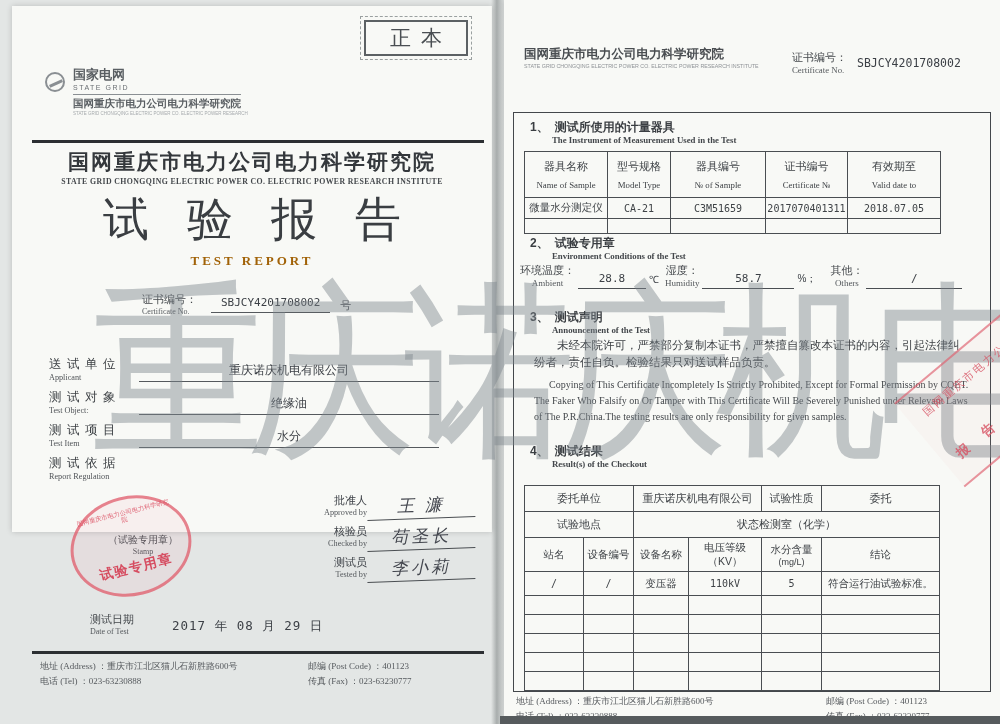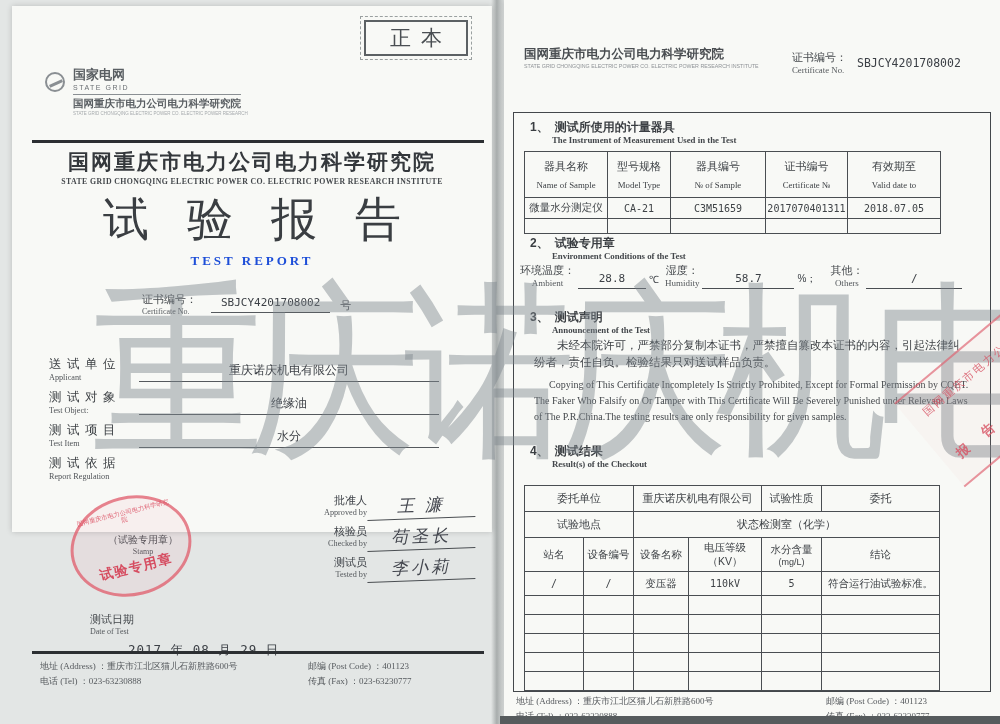--- a/index.html
+++ b/index.html
@@ -43,21 +43,21 @@
   #lp-rule-top { left:20px; top:134px; width:452px; height:3px; }
   #lp-rule-bottom { left:20px; top:645px; width:452px; height:2.5px; }
 
   #lp-title-cn { position:absolute; left:0; top:142px; width:100%; text-align:center;
     font-size:21px; font-weight:600; letter-spacing:2px; color:#34383c; }
   #lp-title-en { position:absolute; left:0; top:171px; width:100%; text-align:center;
     font-family:"Liberation Serif", serif; font-weight:bold; font-size:7.8px; letter-spacing:.4px; color:#44484c; }
   #lp-report-title { position:absolute; left:0; top:183px; width:100%; text-align:center;
     font-size:46px; font-weight:500; letter-spacing:38px; text-indent:38px; color:#3a3e42; }
   #lp-report-title-en { position:absolute; left:0; top:247px; width:100%; text-align:center;
-    font-family:"Liberation Serif", serif; font-weight:bold; font-size:13px; letter-spacing:3px; color:#1d4ed8; }
+    font-family:"Liberation Serif", serif; font-weight:bold; font-size:13px; letter-spacing:3px; color:#a16207; }
 
   .stack-label .cn { font-size:11px; color:#44484c; }
   .stack-label .en { font-size:8px; font-family:"Liberation Serif", serif; color:#54585c; }
 
   #lp-cert-row { position:absolute; left:130px; top:286px; display:flex; align-items:flex-start; }
   #lp-cert-value-wrap { margin-left:14px; margin-top:4px; display:flex; align-items:flex-end; }
   #lp-cert-value { font-family:"DejaVu Sans Mono", monospace; font-size:11px; color:#3c4046;
     border-bottom:1.2px solid #55595d; padding:0 10px 3px; }
   #lp-cert-suffix { font-size:11px; margin-left:10px; }
 
@@ -84,21 +84,21 @@
 
   #lp-signers { position:absolute; left:283px; top:487px; width:180px; }
   .signer-row { display:flex; align-items:flex-end; margin-bottom:5px; }
   .signer-label { width:72px; text-align:right; padding-bottom:2px; }
   .signer-label .cn { font-size:11px; }
   .signer-label .en { font-size:8.2px; font-family:"Liberation Serif", serif; color:#54585c; }
   .signer-value { flex:1; border-bottom:1.2px solid #4a4e52; text-align:center;
     font-size:17px; color:#43464e; transform:rotate(-2deg); font-style:italic;
     letter-spacing:3px; padding-bottom:1px; white-space:nowrap; }
 
-  #lp-date-row { position:absolute; left:78px; top:606px; display:flex;flex-direction:column; }
+  #lp-date-row { position:absolute; left:78px; top:606px; display:flex; }
   #lp-date-value { margin-left:38px; margin-top:6px; font-size:12.5px; letter-spacing:1px;
     font-family:"DejaVu Sans Mono", monospace; color:#3c4046; }
 
   .footer-block { position:absolute; font-family:"Liberation Serif", serif; font-size:9px;
     color:#565a5e; line-height:15px; white-space:nowrap; }
   #lp-footer-left  { left:28px;  top:653px; }
   #lp-footer-right { left:296px; top:653px; }
 
   
   #rp-org { position:absolute; left:20px; top:46px; }

